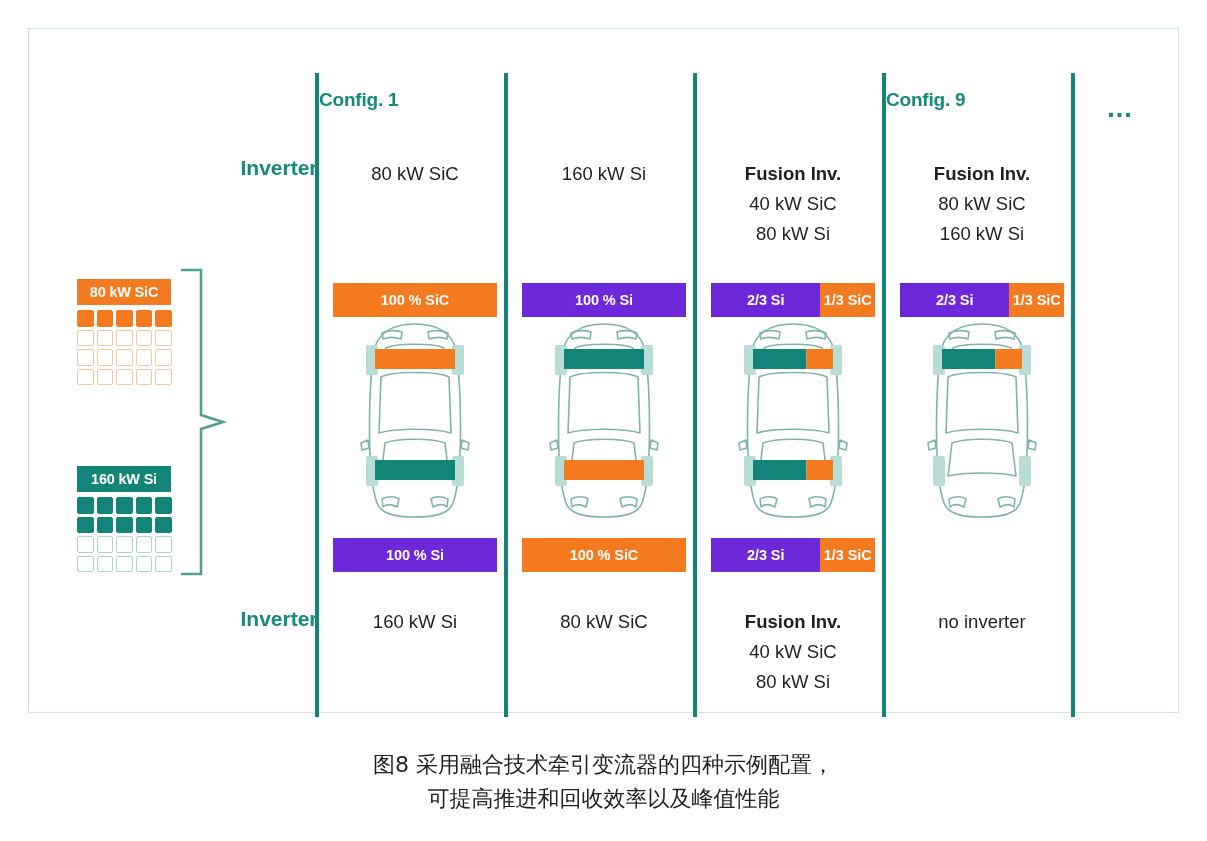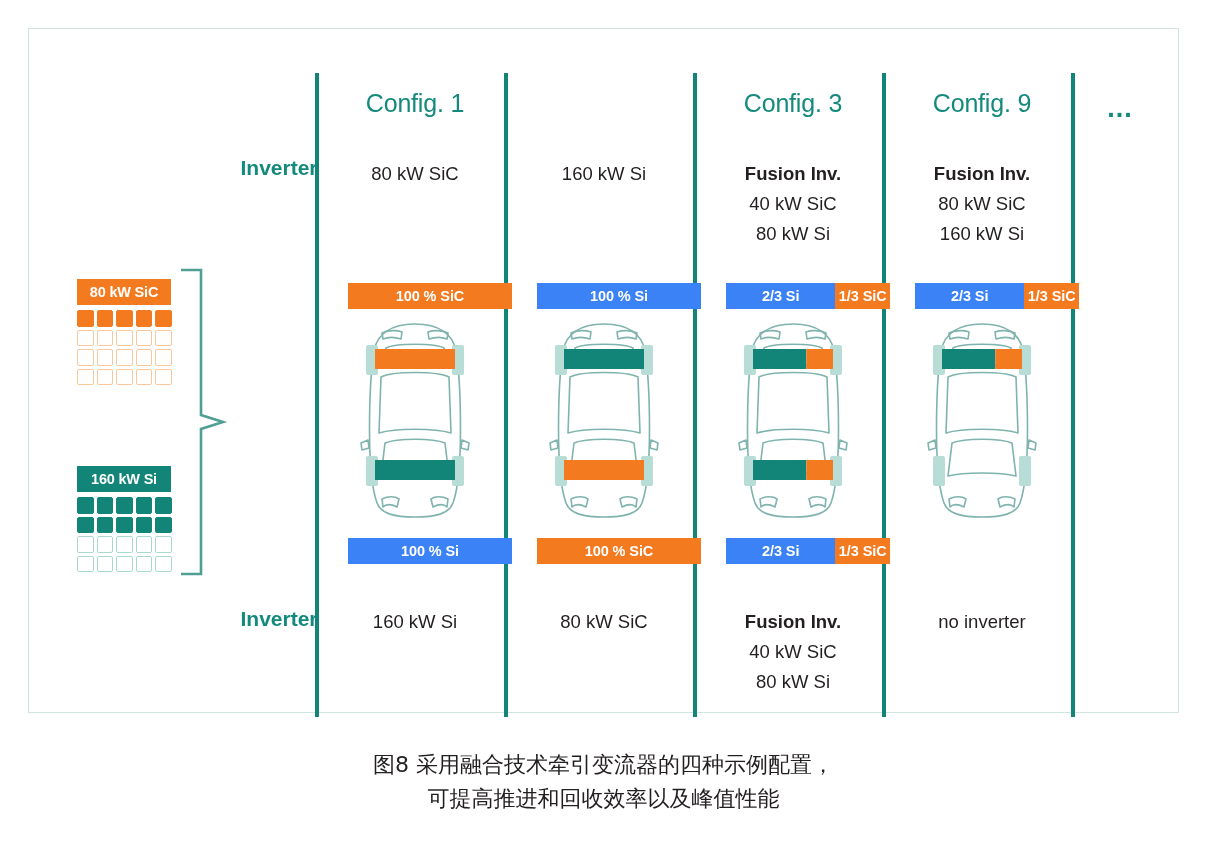--- a/index.html
+++ b/index.html
@@ -32,24 +32,24 @@
     width: 4px;
     height: 644px;
     background: #138578;
   }
 
   
   .col-header {
     position: absolute;
     top: 60px;
     width: 192px;
-    text-align: center;
+    text-align: left;
     color: #148a7c;
-    font-size: 25px;
-    font-weight: normal;
+    font-size: 19px;
+    font-weight: bold;
     letter-spacing: -0.2px;
   }
   .ellipsis-header {
     position: absolute;
     top: 64px;
     width: 90px;
     text-align: center;
     color: #148a7c;
     font-size: 27px;
     font-weight: bold;
@@ -118,40 +118,39 @@
   #brace { position: absolute; left: 150px; top: 238px; }
 
   
   .config-col { position: absolute; top: 0; width: 192px; height: 100%; }
 
   
   .ratio-bar {
     position: absolute;
     left: 14px;
     width: 164px;
-    height: 26px;
+    height: 34px;
     display: flex;
     overflow: hidden;
-    margin-left: 15px;
   }
   .ratio-bar.top    { top: 254px; }
   .ratio-bar.bottom { top: 509px; }
   .seg {
     height: 100%;
     display: flex;
     align-items: center;
     justify-content: center;
     color: #ffffff;
     font-size: 14.5px;
     font-weight: bold;
     letter-spacing: -0.1px;
     white-space: nowrap;
   }
   .seg.sic { background: #f47a20; }
-  .seg.si  { background: #3b82f6; }
+  .seg.si  { background: #6d28d9; }
 
   
   .car-wrap { position: absolute; left: 36px; top: 292px; width: 120px; height: 198px; }
   .car-wrap svg { display: block; width: 120px; height: 198px; }
 
   
   #caption {
     position: absolute;
     left: 0; top: 748px;
     width: 1207px;
@@ -345,21 +344,20 @@
       <rect x="11" y="135" width="12" height="30" rx="2"></rect>
       <rect x="97" y="135" width="12" height="30" rx="2"></rect>
     </g>
 
     <rect x="20.00" y="28" width="80.00" height="20" fill="#138578"></rect>
     <rect x="20.00" y="139" width="80.00" height="20" fill="#f47a20"></rect>
   </svg>
           </div>
         </div>
         <div class="config-col" style="left: 668px;">
-          <div class="col-header" style="left: 0px;">Config. 3</div>
           <div class="spec-block rear-spec" style="left: -4px;">
             <div class="strong">Fusion Inv.</div>
             <div>40 kW SiC</div>
             <div>80 kW Si</div>
           </div>
           <div class="spec-block front-spec" style="left: -4px;">
             <div class="strong">Fusion Inv.</div>
             <div>40 kW SiC</div>
             <div>80 kW Si</div>
           </div>

